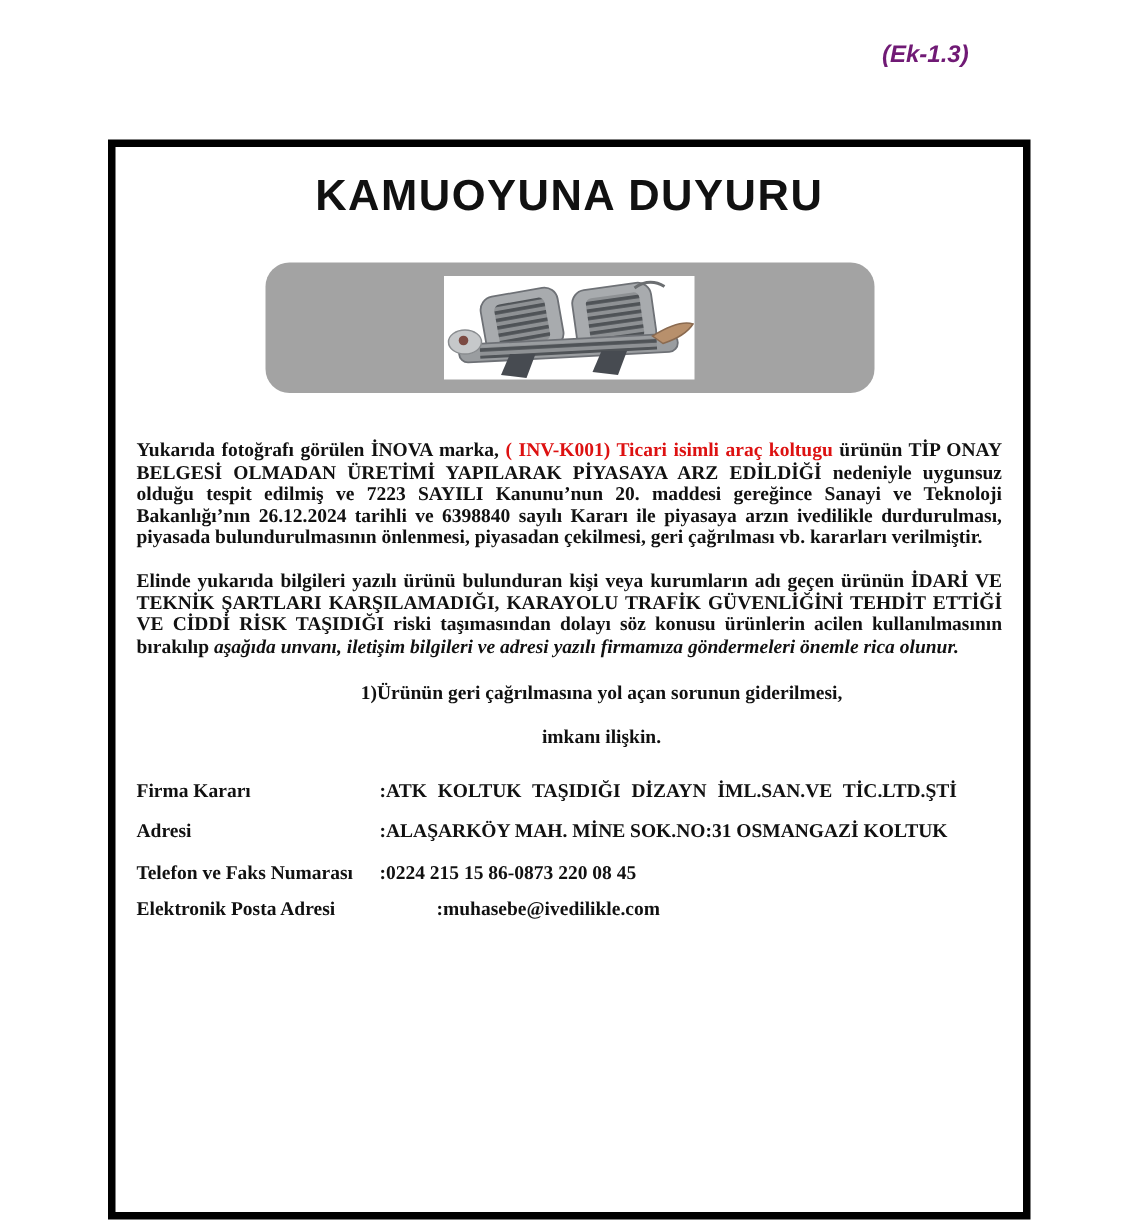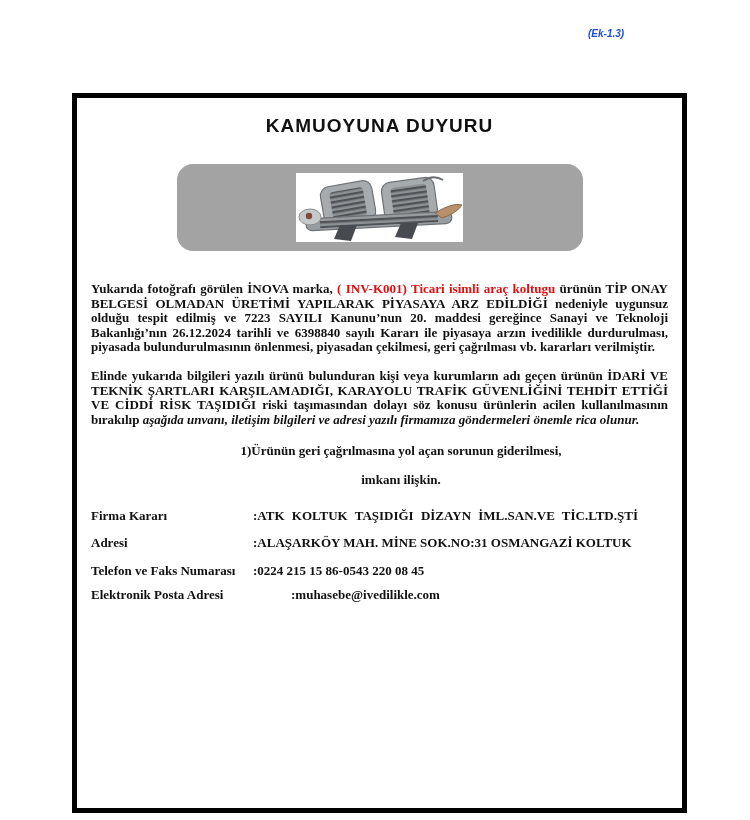--- a/index.html
+++ b/index.html
@@ -8,36 +8,36 @@
     background: #ffffff;
     font-family: "Liberation Serif", serif;
     position: relative;
     overflow: hidden;
   }
   .corner-label {
     position: absolute;
     top: 28px; left: 588px;
     font-family: "Liberation Sans", sans-serif;
     font-weight: bold; font-style: italic;
-    font-size: 10px; color: #1d4ed8;
+    font-size: 16px; color: #701a75;
   }
   .doc-frame {
     position: absolute;
     left: 72px; top: 93px;
     width: 615px; height: 720px;
     border: 5px solid #000;
     background: #fff;
     padding: 0 14px;
   }
   .doc-title {
     margin-top: 17px;
     text-align: center;
     font-family: "Liberation Sans", sans-serif;
     font-weight: bold;
-    font-size: 19px;
+    font-size: 29px;
     letter-spacing: 1px;
     color: #111;
     white-space: nowrap;
   }
   .photo-panel {
     margin: 27px auto 0 auto;
     width: 406px; height: 87px;
     border-radius: 16px;
     display: flex; align-items: center; justify-content: center;
   }
@@ -124,19 +124,19 @@
     <p class="indented list-item">1)Ürünün geri çağrılmasına yol açan sorunun giderilmesi,</p>
 
     <p class="indented">imkanı ilişkin.</p>
 
     <div class="contact-block">
 
       <p class="field-row"><span class="field-label w-162">Firma Kararı</span><span class="spread">:ATK KOLTUK TAŞIDIĞI DİZAYN İML.SAN.VE TİC.LTD.ŞTİ</span></p>
 
       <p class="field-row"><span class="field-label w-162">Adresi</span><span>:ALAŞARKÖY MAH. MİNE SOK.NO:31 OSMANGAZİ KOLTUK</span></p>
 
-      <p class="field-row field-row-tight"><span class="field-label w-162">Telefon ve Faks Numarası</span><span>:0224 215 15 86-0543 220 08 45</span></p>
+      <p class="field-row field-row-tight"><span class="field-label w-162">Telefon ve Faks Numarası</span><span>:0224 215 15 86-0873 220 08 45</span></p>
 
       <p class="field-row"><span class="field-label w-200">Elektronik Posta Adresi</span><span>:muhasebe@ivedilikle.com</span></p>
 
     </div>
   </div>
 </div>
 
 </body></html>

